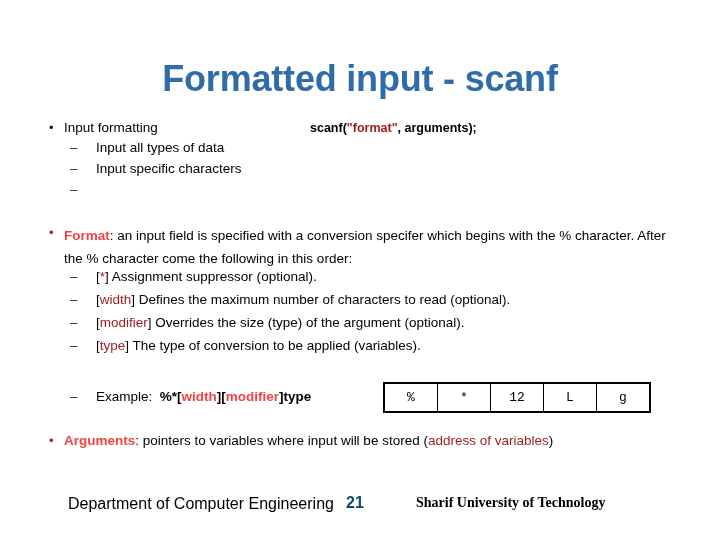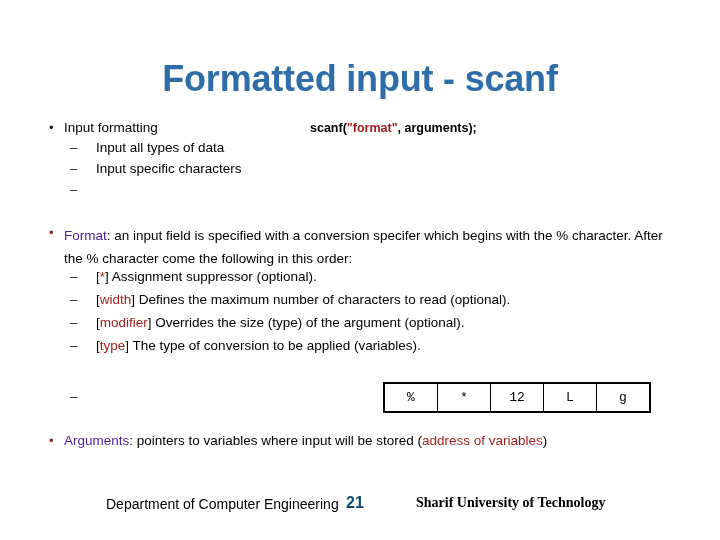--- a/index.html
+++ b/index.html
@@ -72,21 +72,21 @@
     line-height: 18px;
     color: #1a1a1a;
   }
   .dash-text {
     font-size: 13.5px;
     line-height: 18px;
   }
 
   
   .red { color: #9E1B1B; }
-  .red-b { color: #4c1d95; font-weight: normal; }
+  .red-b { color: #ef4444; font-weight: bold; }
   .blue { color: #000000; }
   .blk { color: #000000; }
 
   
   .code-line {
     position: absolute;
     left: 310px;
     top: 119px;
     font-family: "Liberation Sans", sans-serif;
     font-size: 12.5px;
@@ -137,25 +137,24 @@
     position: absolute;
     left: 0;
     top: 494px;
     width: 720px;
     height: 26px;
   }
   .footer-left {
     position: absolute;
     left: 68px;
     top: 0;
-    font-size: 14px;
+    font-size: 16px;
     line-height: 20px;
     color: #000000;
     white-space: nowrap;
-    margin-left: 38px;
   }
   .footer-page {
     position: absolute;
     left: 346px;
     top: -2px;
     font-size: 16px;
     font-weight: bold;
     line-height: 22px;
     color: #0c4a6e;
   }
@@ -219,20 +218,21 @@
     <span class="dash-text"><span class="blk">[</span><span class="red">modifier</span><span class="blk">]</span><span> Overrides the size (type) of the argument (</span><span class="blue">optional</span><span>).</span></span>
   </div>
 
   <div class="dash-row" style="left:70px; top:337px;">
     <span class="dash-mark">–</span>
     <span class="dash-text"><span class="blk">[</span><span class="red">type</span><span class="blk">]</span><span> The type of conversion to be applied (</span><span class="blue">variables</span><span>).</span></span>
   </div>
 
   <div class="dash-row" style="left:70px; top:388px;">
     <span class="dash-mark">–</span>
+    <span class="example-text"><span>Example:</span>&nbsp;&nbsp;<span class="example-bold">%*[</span><span class="red-b">width</span><span class="example-bold">][</span><span class="red-b">modifier</span><span class="example-bold">]</span><span class="example-bold">type</span></span>
   </div>
 
   <table class="fmt-table">
     <tbody>
         <tr>
       <td>%</td>
       <td>*</td>
       <td>12</td>
       <td>L</td>
       <td>g</td>

